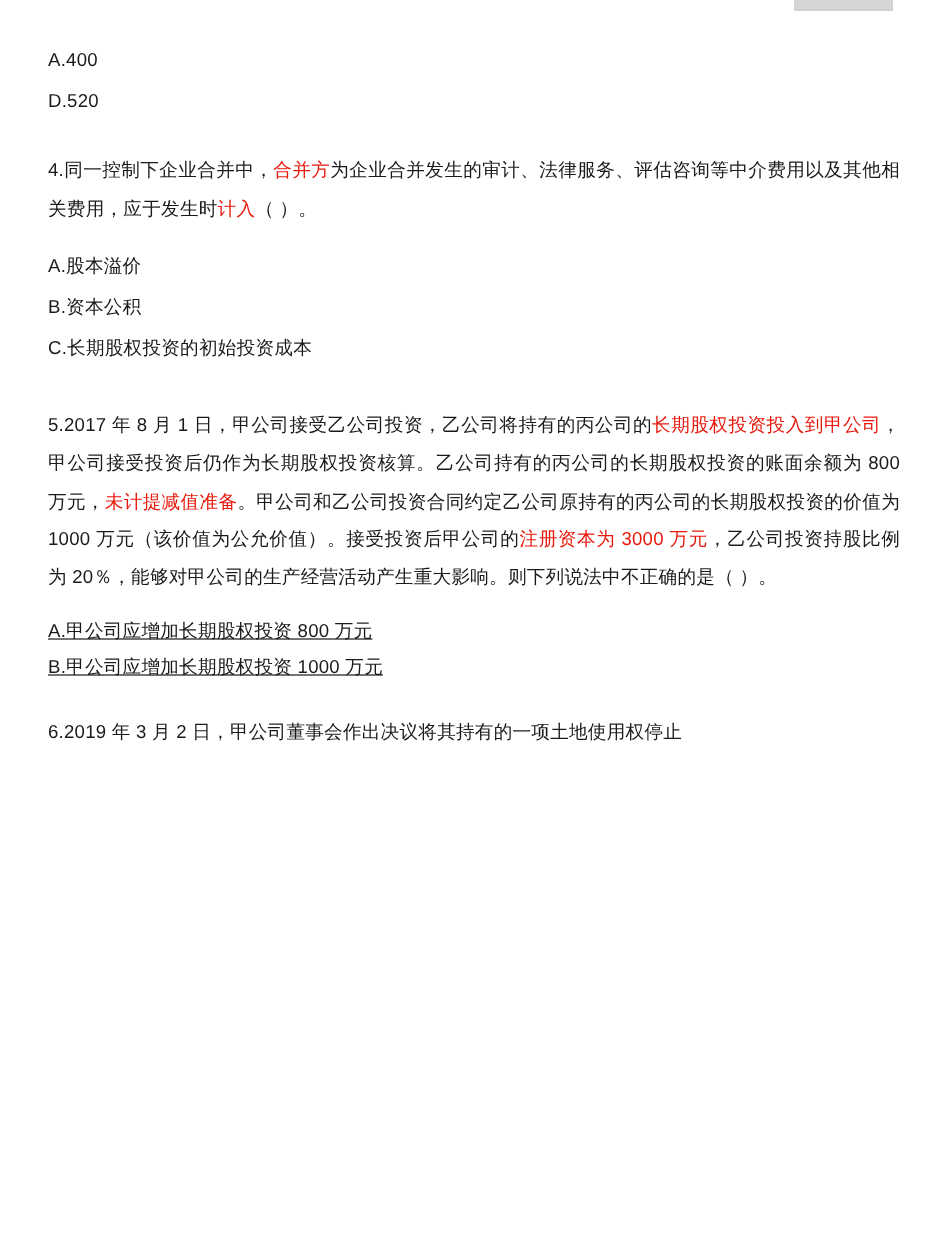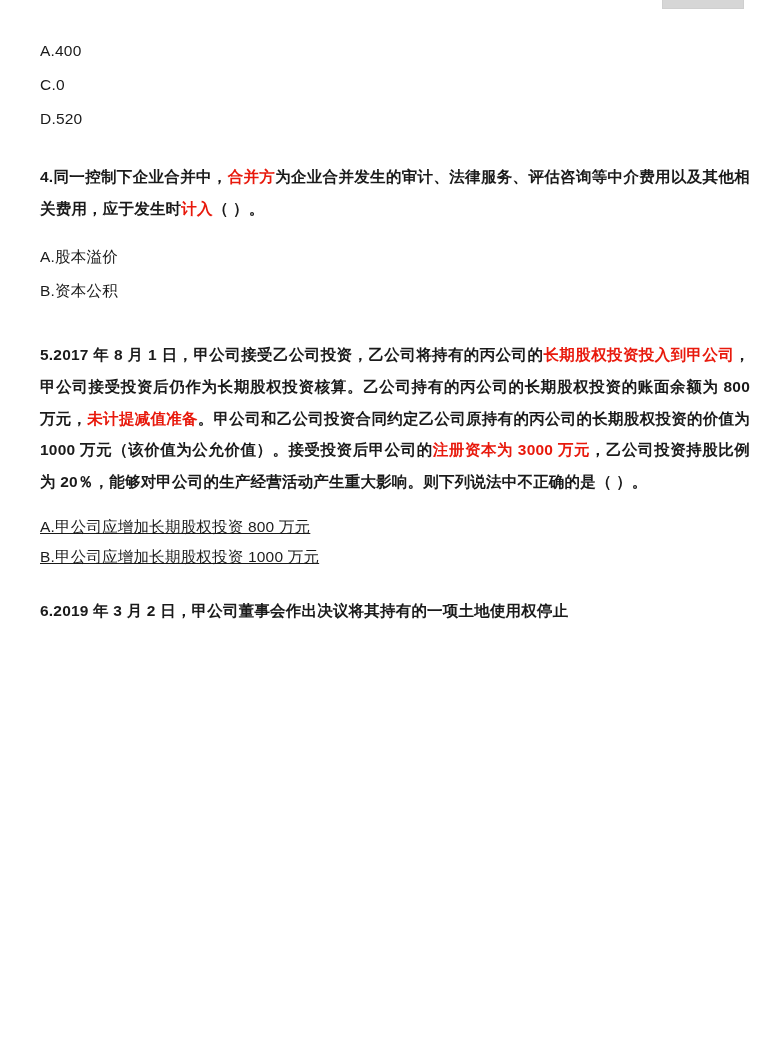--- a/index.html
+++ b/index.html
@@ -36,21 +36,20 @@
   }
   .q-block {
     margin-bottom: 4px;
   }
   .q-stem {
     font-size: 15.5px;
     line-height: 2.05;
     text-align: justify;
     text-justify: inter-ideograph;
     letter-spacing: 0.2px;
-    font-weight: bold;
   }
   .opt {
     font-size: 15.5px;
     line-height: 1.35;
     margin: 13px 0 13px 0;
     letter-spacing: 0.2px;
   }
   .opt-tight {
     margin: 9px 0 9px 0;
     text-decoration: underline;
@@ -64,33 +63,33 @@
 </style>
 </head>
 <body>
 
 <div class="page">
 
   <div class="top-artifact"></div>
 
   <div>
     <div class="opt">A.400</div>
-    <div class="opt">C.0</div>
     <div class="opt">D.520</div>
   </div>
 
   <div class="spacer-md"></div>
 
   <div class="q-block">
     <div class="q-stem">
       <span>4.同一控制下企业合并中，</span><span class="red">合并方</span><span>为企业合并发生的审计、法律服务、评估咨询等中介费用以及其他相关费用，应于发生时</span><span class="red">计入</span><span>（    ）。</span>
     </div>
     <div class="spacer-sm"></div>
     <div class="opt">A.股本溢价</div>
     <div class="opt">B.资本公积</div>
+    <div class="opt">C.长期股权投资的初始投资成本</div>
   </div>
 
   <div class="spacer-lg"></div>
 
   <div class="q-block">
     <div class="q-stem">
       <span>5.2017 年 8 月 1 日，甲公司接受乙公司投资，乙公司将持有的丙公司的</span><span class="red">长期股权投资投入到甲公司</span><span>，甲公司接受投资后仍作为长期股权投资核算。乙公司持有的丙公司的长期股权投资的账面余额为 800 万元，</span><span class="red">未计提减值准备</span><span>。甲公司和乙公司投资合同约定乙公司原持有的丙公司的长期股权投资的价值为 1000 万元（该价值为公允价值）。接受投资后甲公司的</span><span class="red">注册资本为 3000 万元</span><span>，乙公司投资持股比例为 20％，能够对甲公司的生产经营活动产生重大影响。则下列说法中不正确的是（    ）。</span>
     </div>
     <div class="spacer-sm"></div>
     <div class="opt opt-tight">A.甲公司应增加长期股权投资 800 万元</div>

